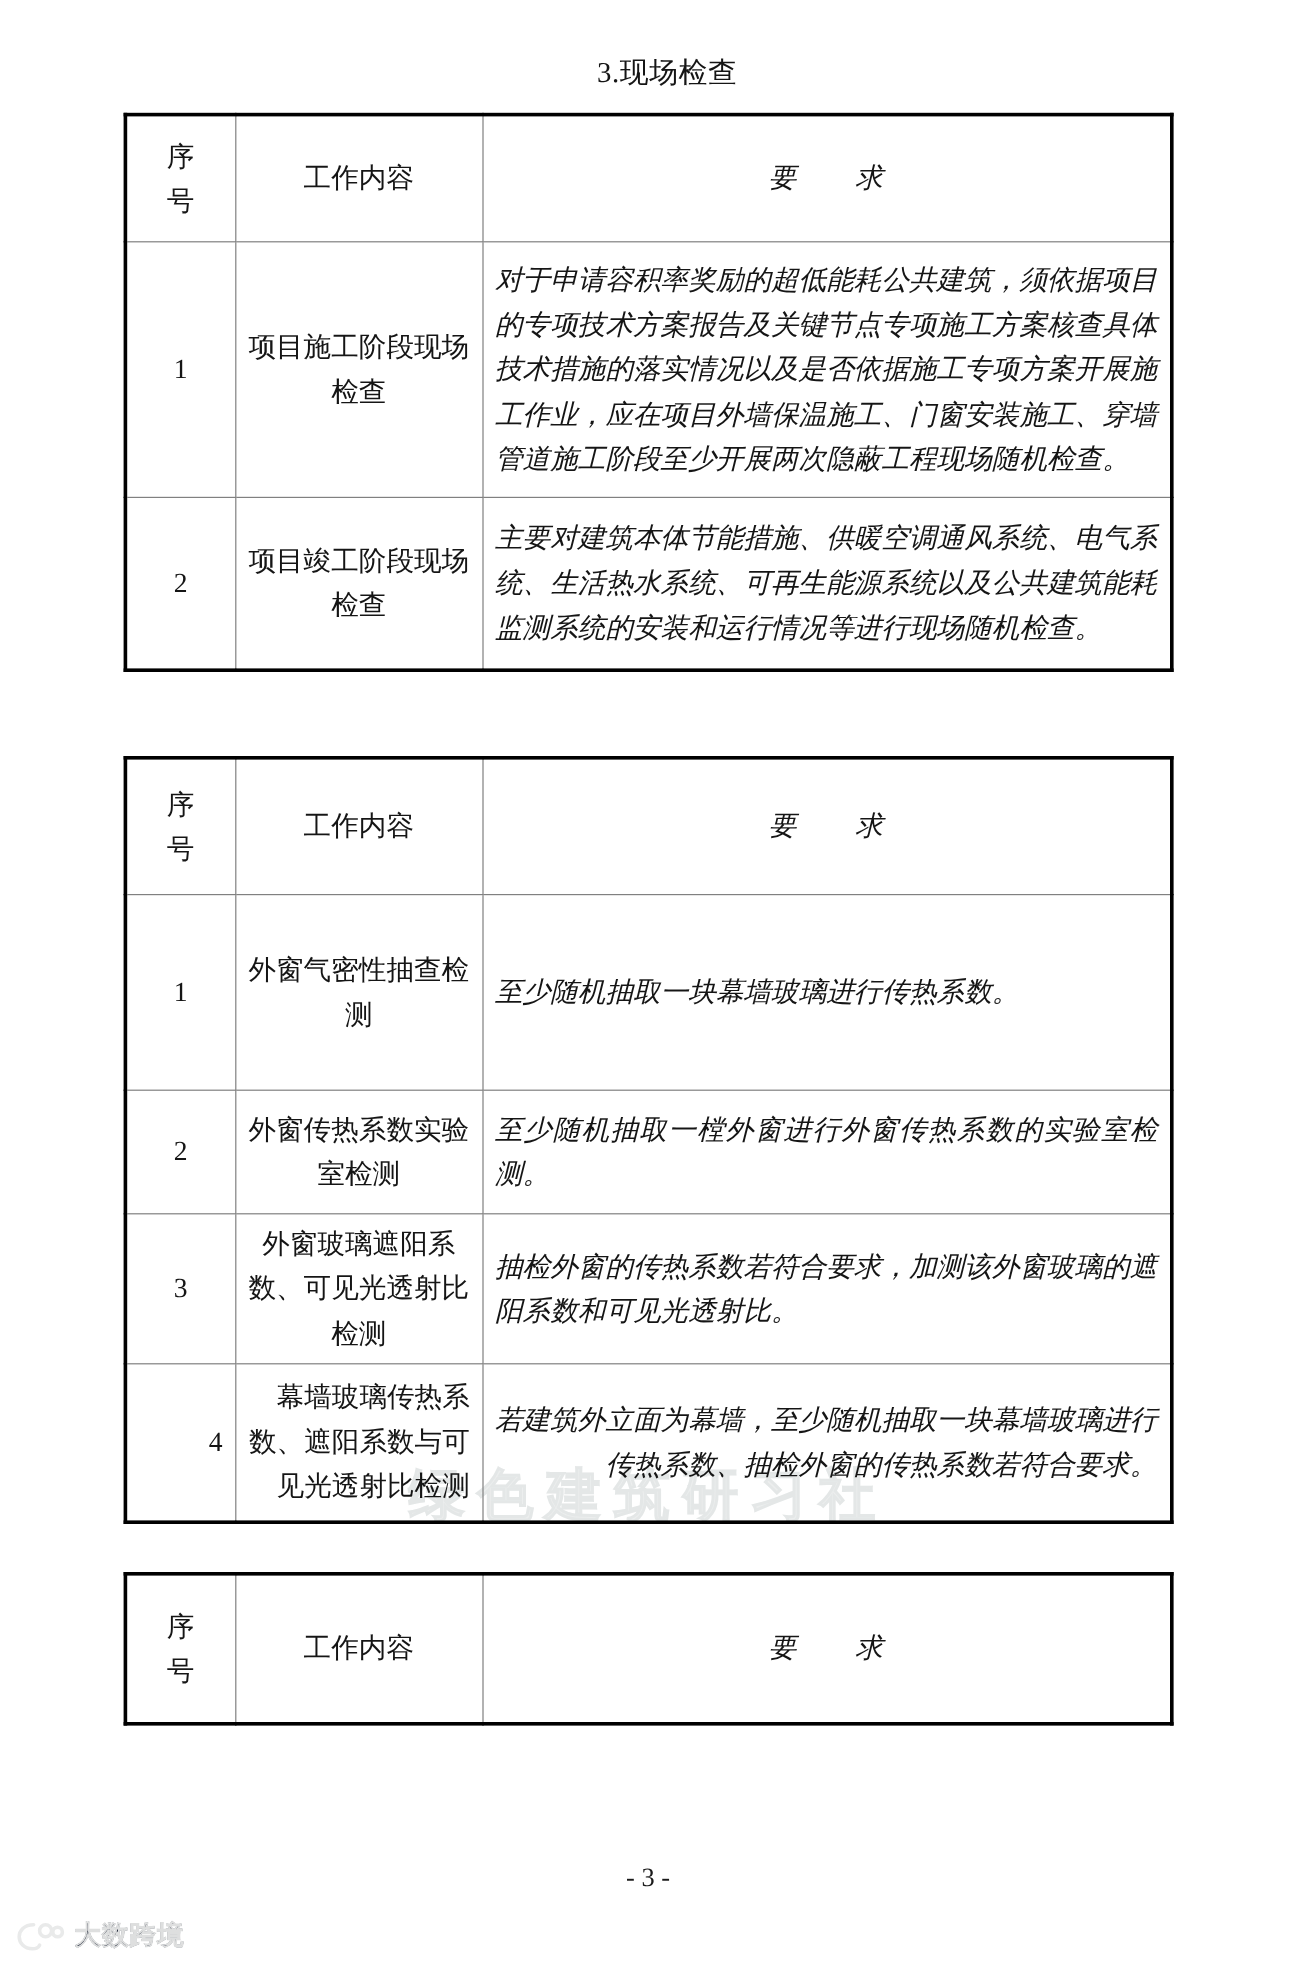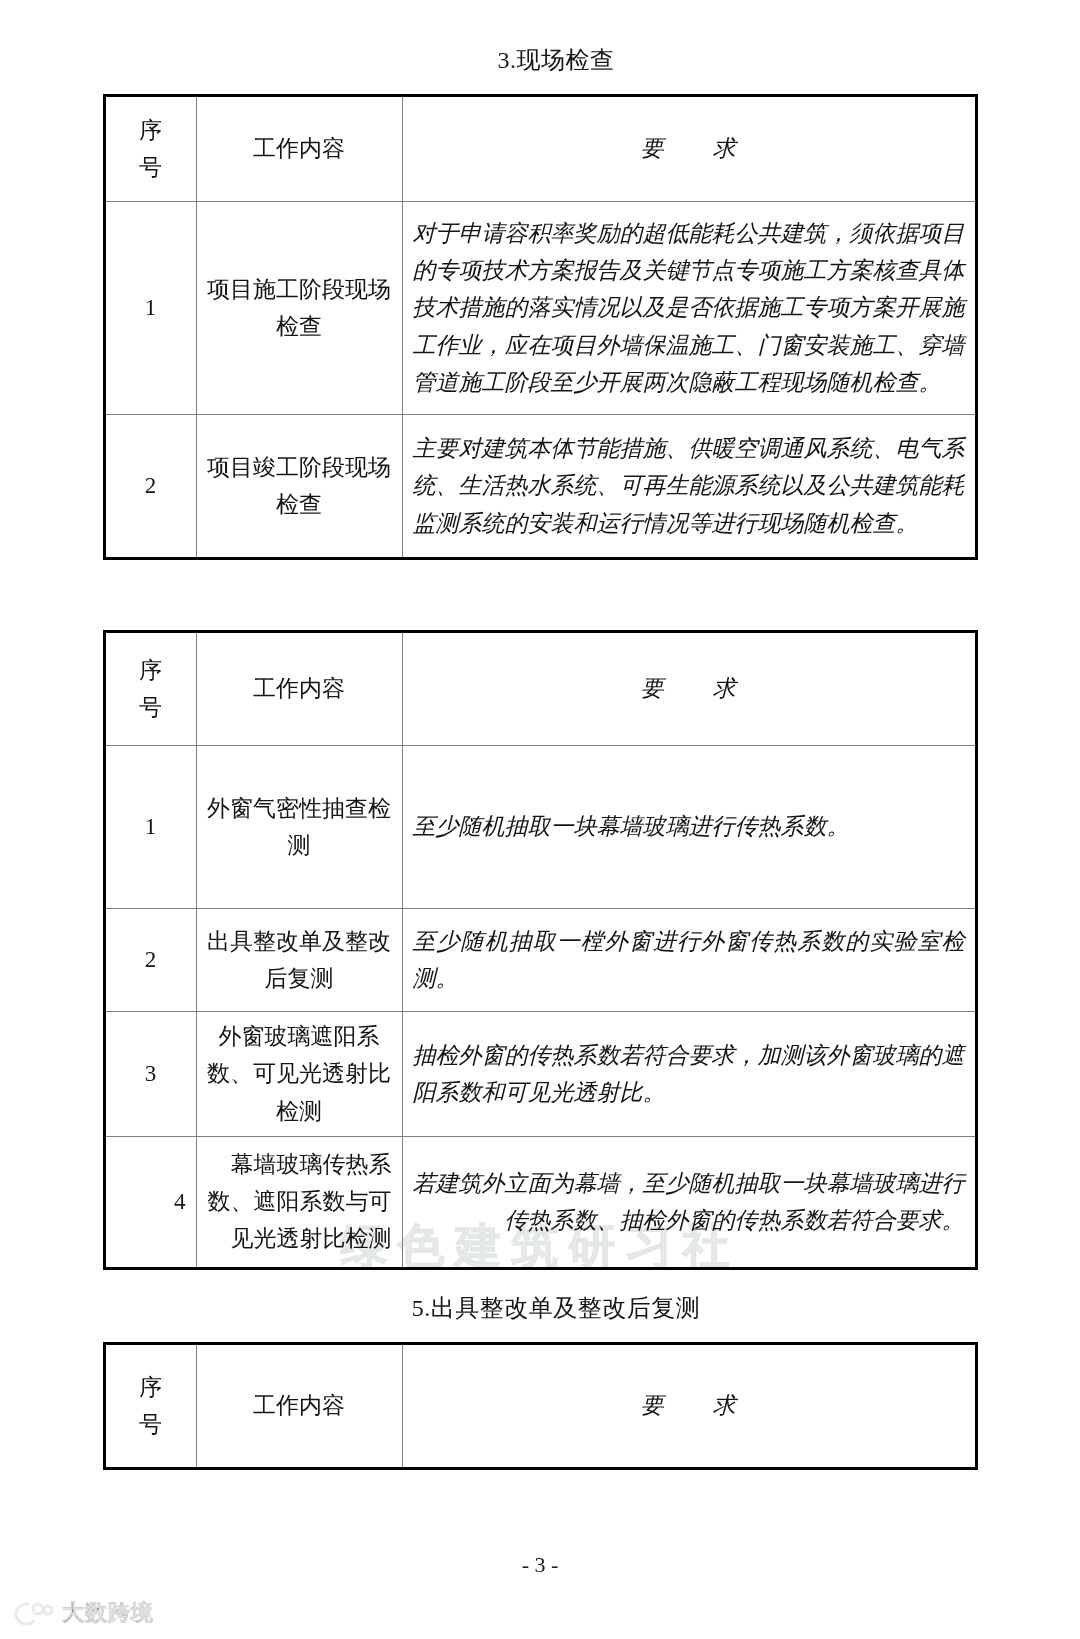--- a/index.html
+++ b/index.html
@@ -214,39 +214,38 @@
         <span>要</span><span class="gap"></span><span>求</span>
       </td>
     </tr>
     <tr class="t2-r1">
       <td class="col-no">1</td>
       <td class="col-work work-cell">外窗气密性抽查检测</td>
       <td class="col-req req-cell">至少随机抽取一块幕墙玻璃进行传热系数。</td>
     </tr>
     <tr class="t2-r2">
       <td class="col-no">2</td>
-      <td class="col-work work-cell">出具整改单及整改后复测</td>
+      <td class="col-work work-cell">外窗传热系数实验室检测</td>
       <td class="col-req req-cell">至少随机抽取一樘外窗进行外窗传热系数的实验室检测。</td>
     </tr>
     <tr class="t2-r3">
       <td class="col-no">3</td>
       <td class="col-work work-cell">外窗玻璃遮阳系数、可见光透射比检测</td>
       <td class="col-req req-cell">抽检外窗的传热系数若符合要求，加测该外窗玻璃的遮阳系数和可见光透射比。</td>
     </tr>
     <tr class="t2-r4">
       <td class="col-no">4</td>
       <td class="col-work work-cell">幕墙玻璃传热系数、遮阳系数与可见光透射比检测</td>
       <td class="col-req req-cell">若建筑外立面为幕墙，至少随机抽取一块幕墙玻璃进行传热系数、抽检外窗的传热系数若符合要求。</td>
     </tr>
   </tbody>
     </table>
 
   <div class="spacer-c"></div>
 
-  <div class="section-title">5.出具整改单及整改后复测</div>
   <div class="spacer-a"></div>
 
   <table class="doc-table">
     <tbody>
         <tr class="hdr t3-hdr">
       <td class="col-no">
         <span>序</span><br>
         <span>号</span>
       </td>
       <td class="col-work">工作内容</td>

